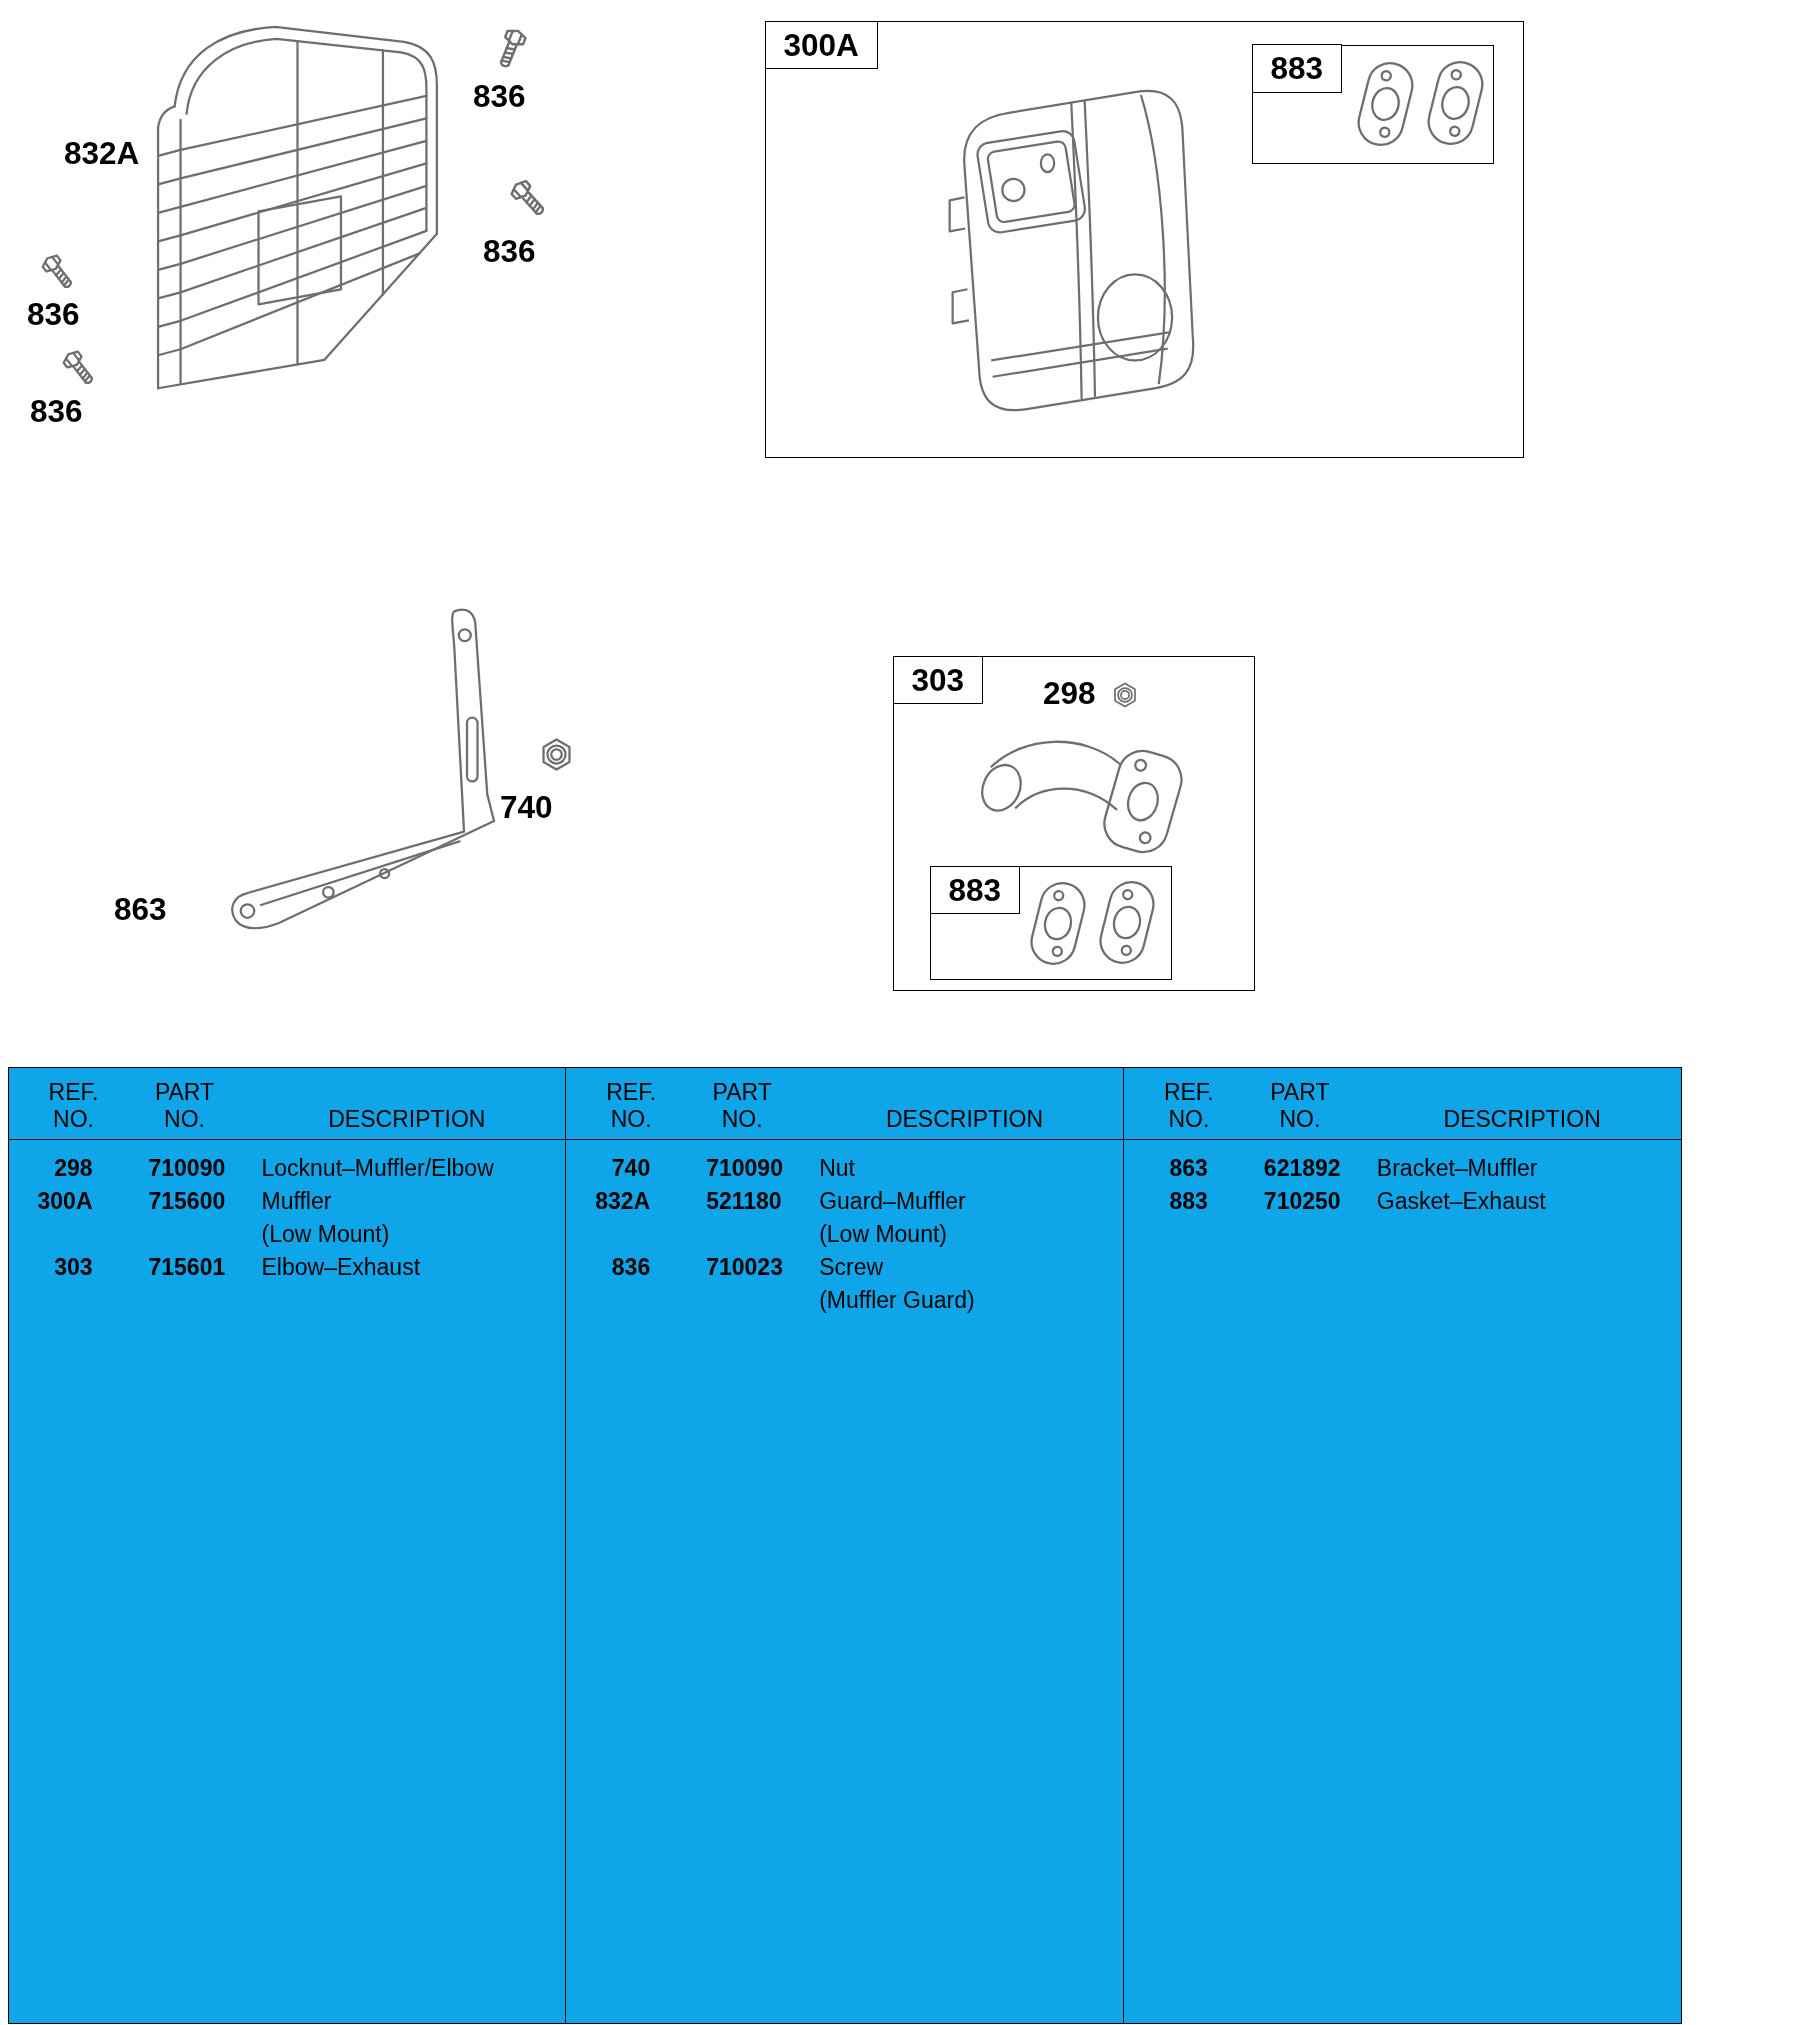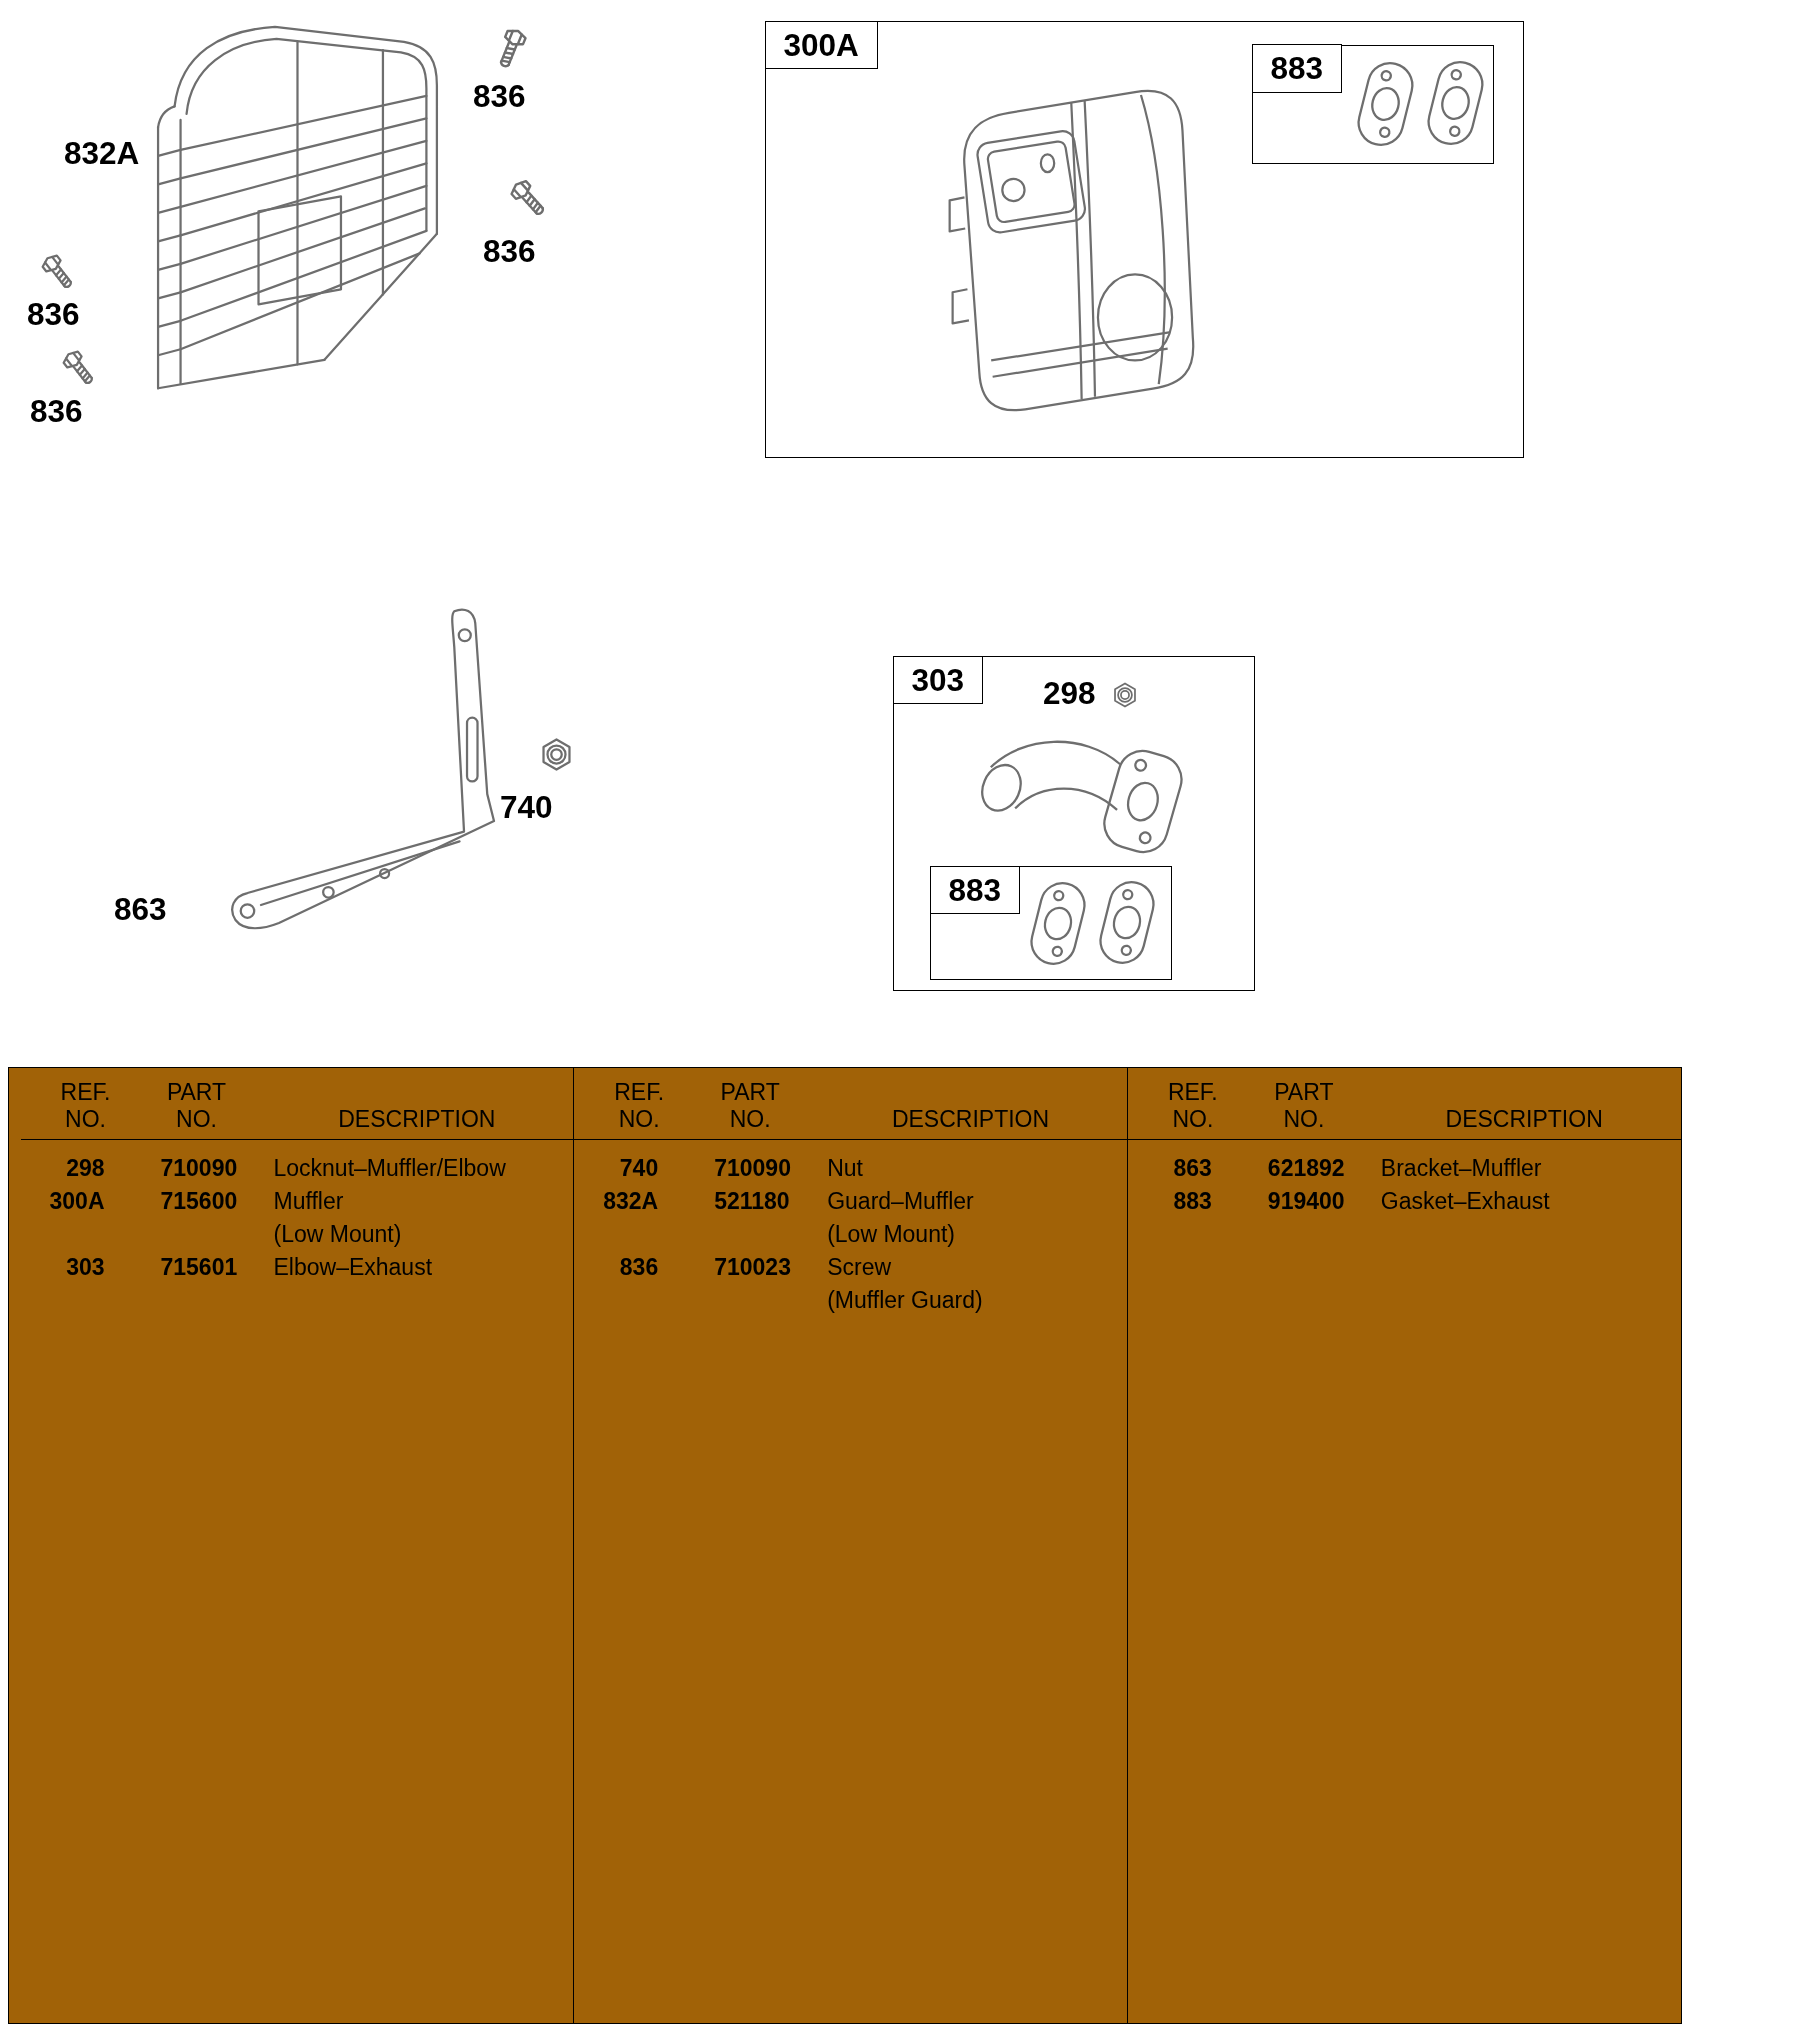--- a/index.html
+++ b/index.html
@@ -12,21 +12,21 @@
   .panel { position:absolute; border:1.5px solid #000; background:#fff; }
   .panel-label {
     position:absolute; top:-1.5px; left:-1.5px; border:1.5px solid #000; background:#fff;
     font-weight:bold; font-size:31.5px; padding:6px 18px; line-height:1.1;
   }
   .svg-abs { position:absolute; }
 
   
   .parts-table {
     position:absolute; left:7.5px; top:1067px; width:1674px; height:957px;
-    border:1.5px solid #000; display:flex; font-size:23px; background:#a16207;padding-left:12px;
+    border:1.5px solid #000; display:flex; font-size:23px; background:#0ea5e9;
   }
   .pt-col { flex:1 1 0; display:flex; flex-direction:column; min-width:0; }
   .pt-col.divider { border-right:1.5px solid #000; }
   .pt-header {
     height:72px; border-bottom:1.5px solid #000; display:flex;
     align-items:flex-end; padding:0 0 6px 18px; line-height:27px;
   }
   .pt-h-ref  { width:94px; text-align:center; }
   .pt-h-part { width:128px; text-align:center; }
   .pt-h-desc { flex:1; text-align:center; }
@@ -296,21 +296,21 @@
         </div>
       </div>
       <div class="pt-rows">
         <div class="pt-row">
           <span class="pt-ref">863</span>
           <span class="pt-part">621892</span>
           <span class="pt-desc">Bracket–Muffler</span>
         </div>
         <div class="pt-row">
           <span class="pt-ref">883</span>
-          <span class="pt-part">919400</span>
+          <span class="pt-part">710250</span>
           <span class="pt-desc">Gasket–Exhaust</span>
         </div>
       </div>
     </div>
 
   </div>
 </div>
 
 
 </body></html>

